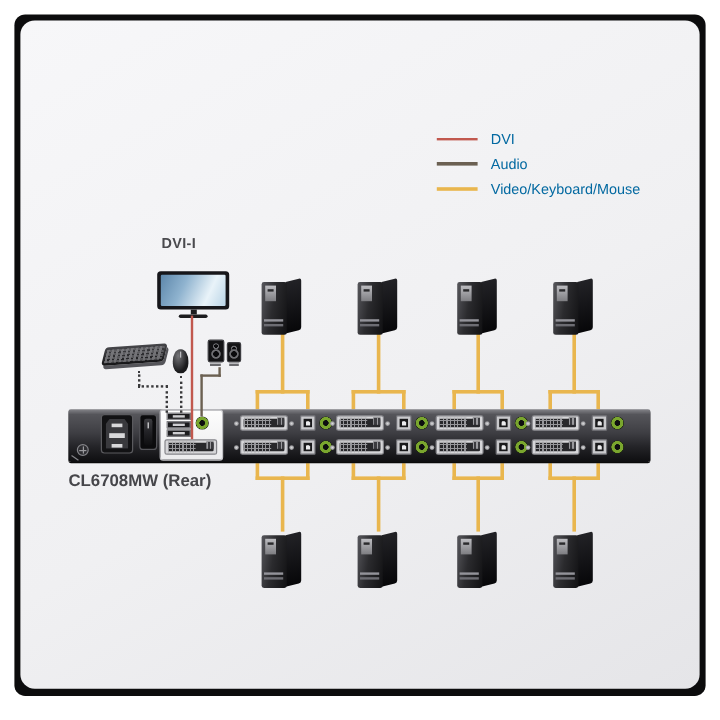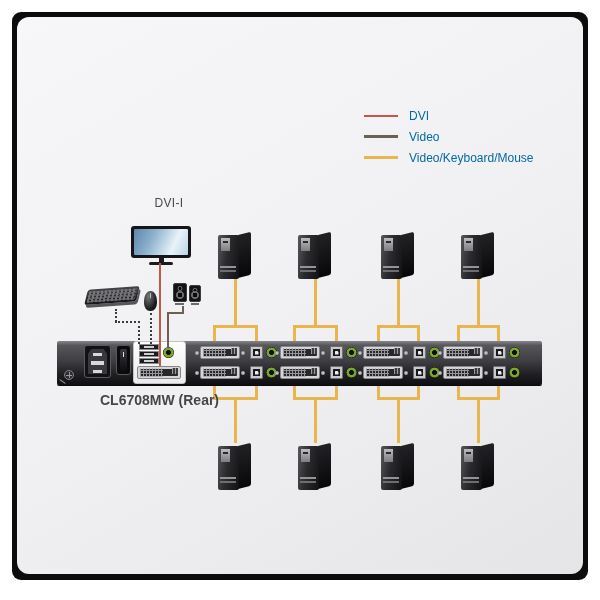--- a/index.html
+++ b/index.html
@@ -13,23 +13,23 @@
   .legend{position:absolute;left:364px;top:105px;}
   .legend-row{display:flex;align-items:center;height:21px;gap:11px;}
   .legend-line{width:34px;flex:0 0 34px;}
   .ll-dvi{height:2px;background:#c1584e;}
   .ll-audio{height:3px;background:#6b6052;}
   .ll-usb{height:0;border-top:2px dotted #3a3a3c;}
   .ll-vkm{height:3px;background:#e9b64e;}
   .legend-label{font-size:12px;color:#0369a1;}
 
   
-  .monitor-label{position:absolute;left:138px;top:196px;width:62px;text-align:center;
-                 font-size:12px;font-weight:400;color:#4a4a4e;letter-spacing:.3px;}
-  .device-label{position:absolute;left:57px;top:392px;font-size:14px;font-weight:700;color:#46464a;margin-left:43px;}
+  .monitor-label{position:absolute;left:118px;top:196px;width:62px;text-align:center;
+                 font-size:12px;font-weight:700;color:#4a4a4e;letter-spacing:.3px;}
+  .device-label{position:absolute;left:57px;top:392px;font-size:14px;font-weight:700;color:#46464a;}
 
   
   .monitor{position:absolute;left:131px;top:226px;width:60px;}
   .monitor .bezel{width:60px;height:32px;background:#16161a;border-radius:3px;box-sizing:border-box;padding:3px;}
   .monitor .screen{width:100%;height:100%;border-radius:1px;
     background:linear-gradient(115deg,#5d87ab 0%,#8fb3cf 35%,#e9f3f9 72%,#b9d4e6 100%);}
   .monitor .neck{width:5px;height:4px;background:#1c1c1e;margin:0 auto;}
   .monitor .base{width:24px;height:3px;background:#1c1c1e;border-radius:2px;margin:0 auto;}
 
   
@@ -134,21 +134,21 @@
   <div class="frame"></div>
   <div class="content"></div>
 
   <div class="legend">
     <div class="legend-row">
       <span class="legend-line ll-dvi"></span>
       <span class="legend-label">DVI</span>
     </div>
     <div class="legend-row">
       <span class="legend-line ll-audio"></span>
-      <span class="legend-label">Video</span>
+      <span class="legend-label">Audio</span>
     </div>
     <div class="legend-row">
       <span class="legend-line ll-vkm"></span>
       <span class="legend-label">Video/Keyboard/Mouse</span>
     </div>
   </div>
 
   <div class="monitor-label">DVI-I</div>
   <div class="monitor">
     <div class="bezel">

